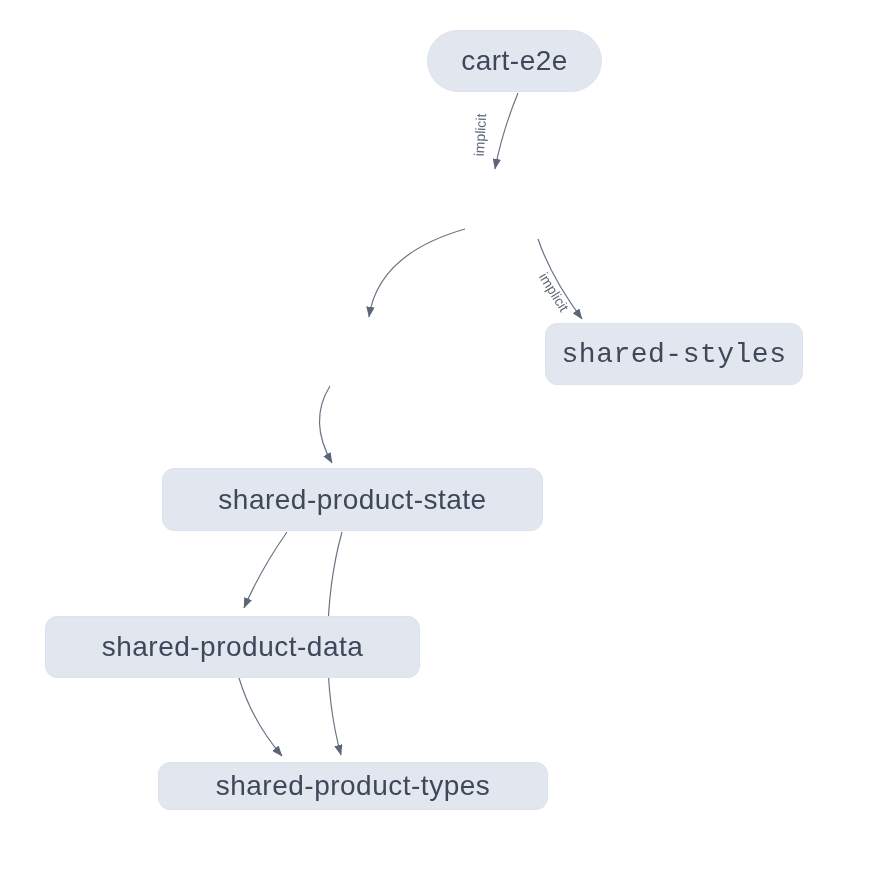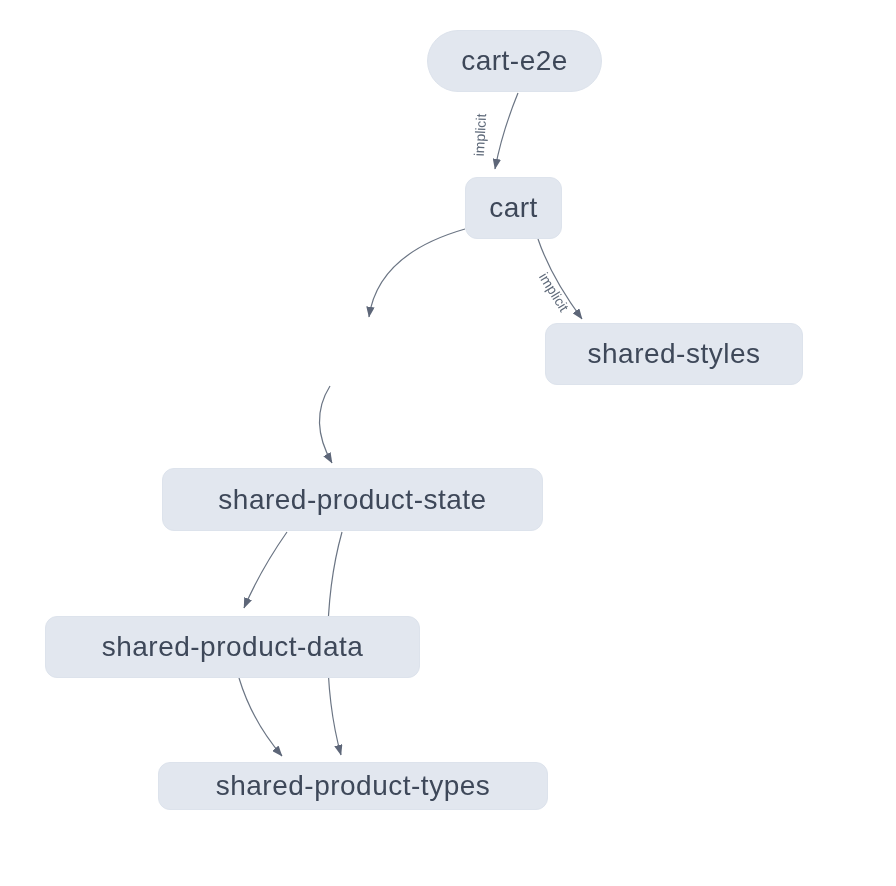--- a/index.html
+++ b/index.html
@@ -73,26 +73,23 @@
   </svg>
 
   <div class="edge-label" style="left: 480px; top: 135px; transform: translate(-50%,-50%) rotate(-87deg);">implicit</div>
 
   <div class="edge-label" style="left: 554px; top: 292px; transform: translate(-50%,-50%) rotate(58deg);">implicit</div>
 
   <div class="node" style="left: 427px; top: 30px; width: 175px; height: 62px; border-radius: 31px;">
     <span>cart-e2e</span>
   </div>
 
-  <div class="node" style="left: 465px; top: 177px; width: 97px; height: 62px;">
-    <span>cart</span>
-  </div>
 
 
-  <div class="node" style="left: 545px; top: 323px; width: 258px; height: 62px;">
+  <div class="node" style="left: 545px; top: 323px; width: 258px; height: 62px; font-family: Liberation Mono, monospace;">
     <span>shared-styles</span>
   </div>
 
   <div class="node" style="left: 45px; top: 616px; width: 375px; height: 62px;">
     <span>shared-product-data</span>
   </div>
 
   <div class="node" style="left: 162px; top: 468px; width: 381px; height: 63px;">
     <span>shared-product-state</span>
   </div>

